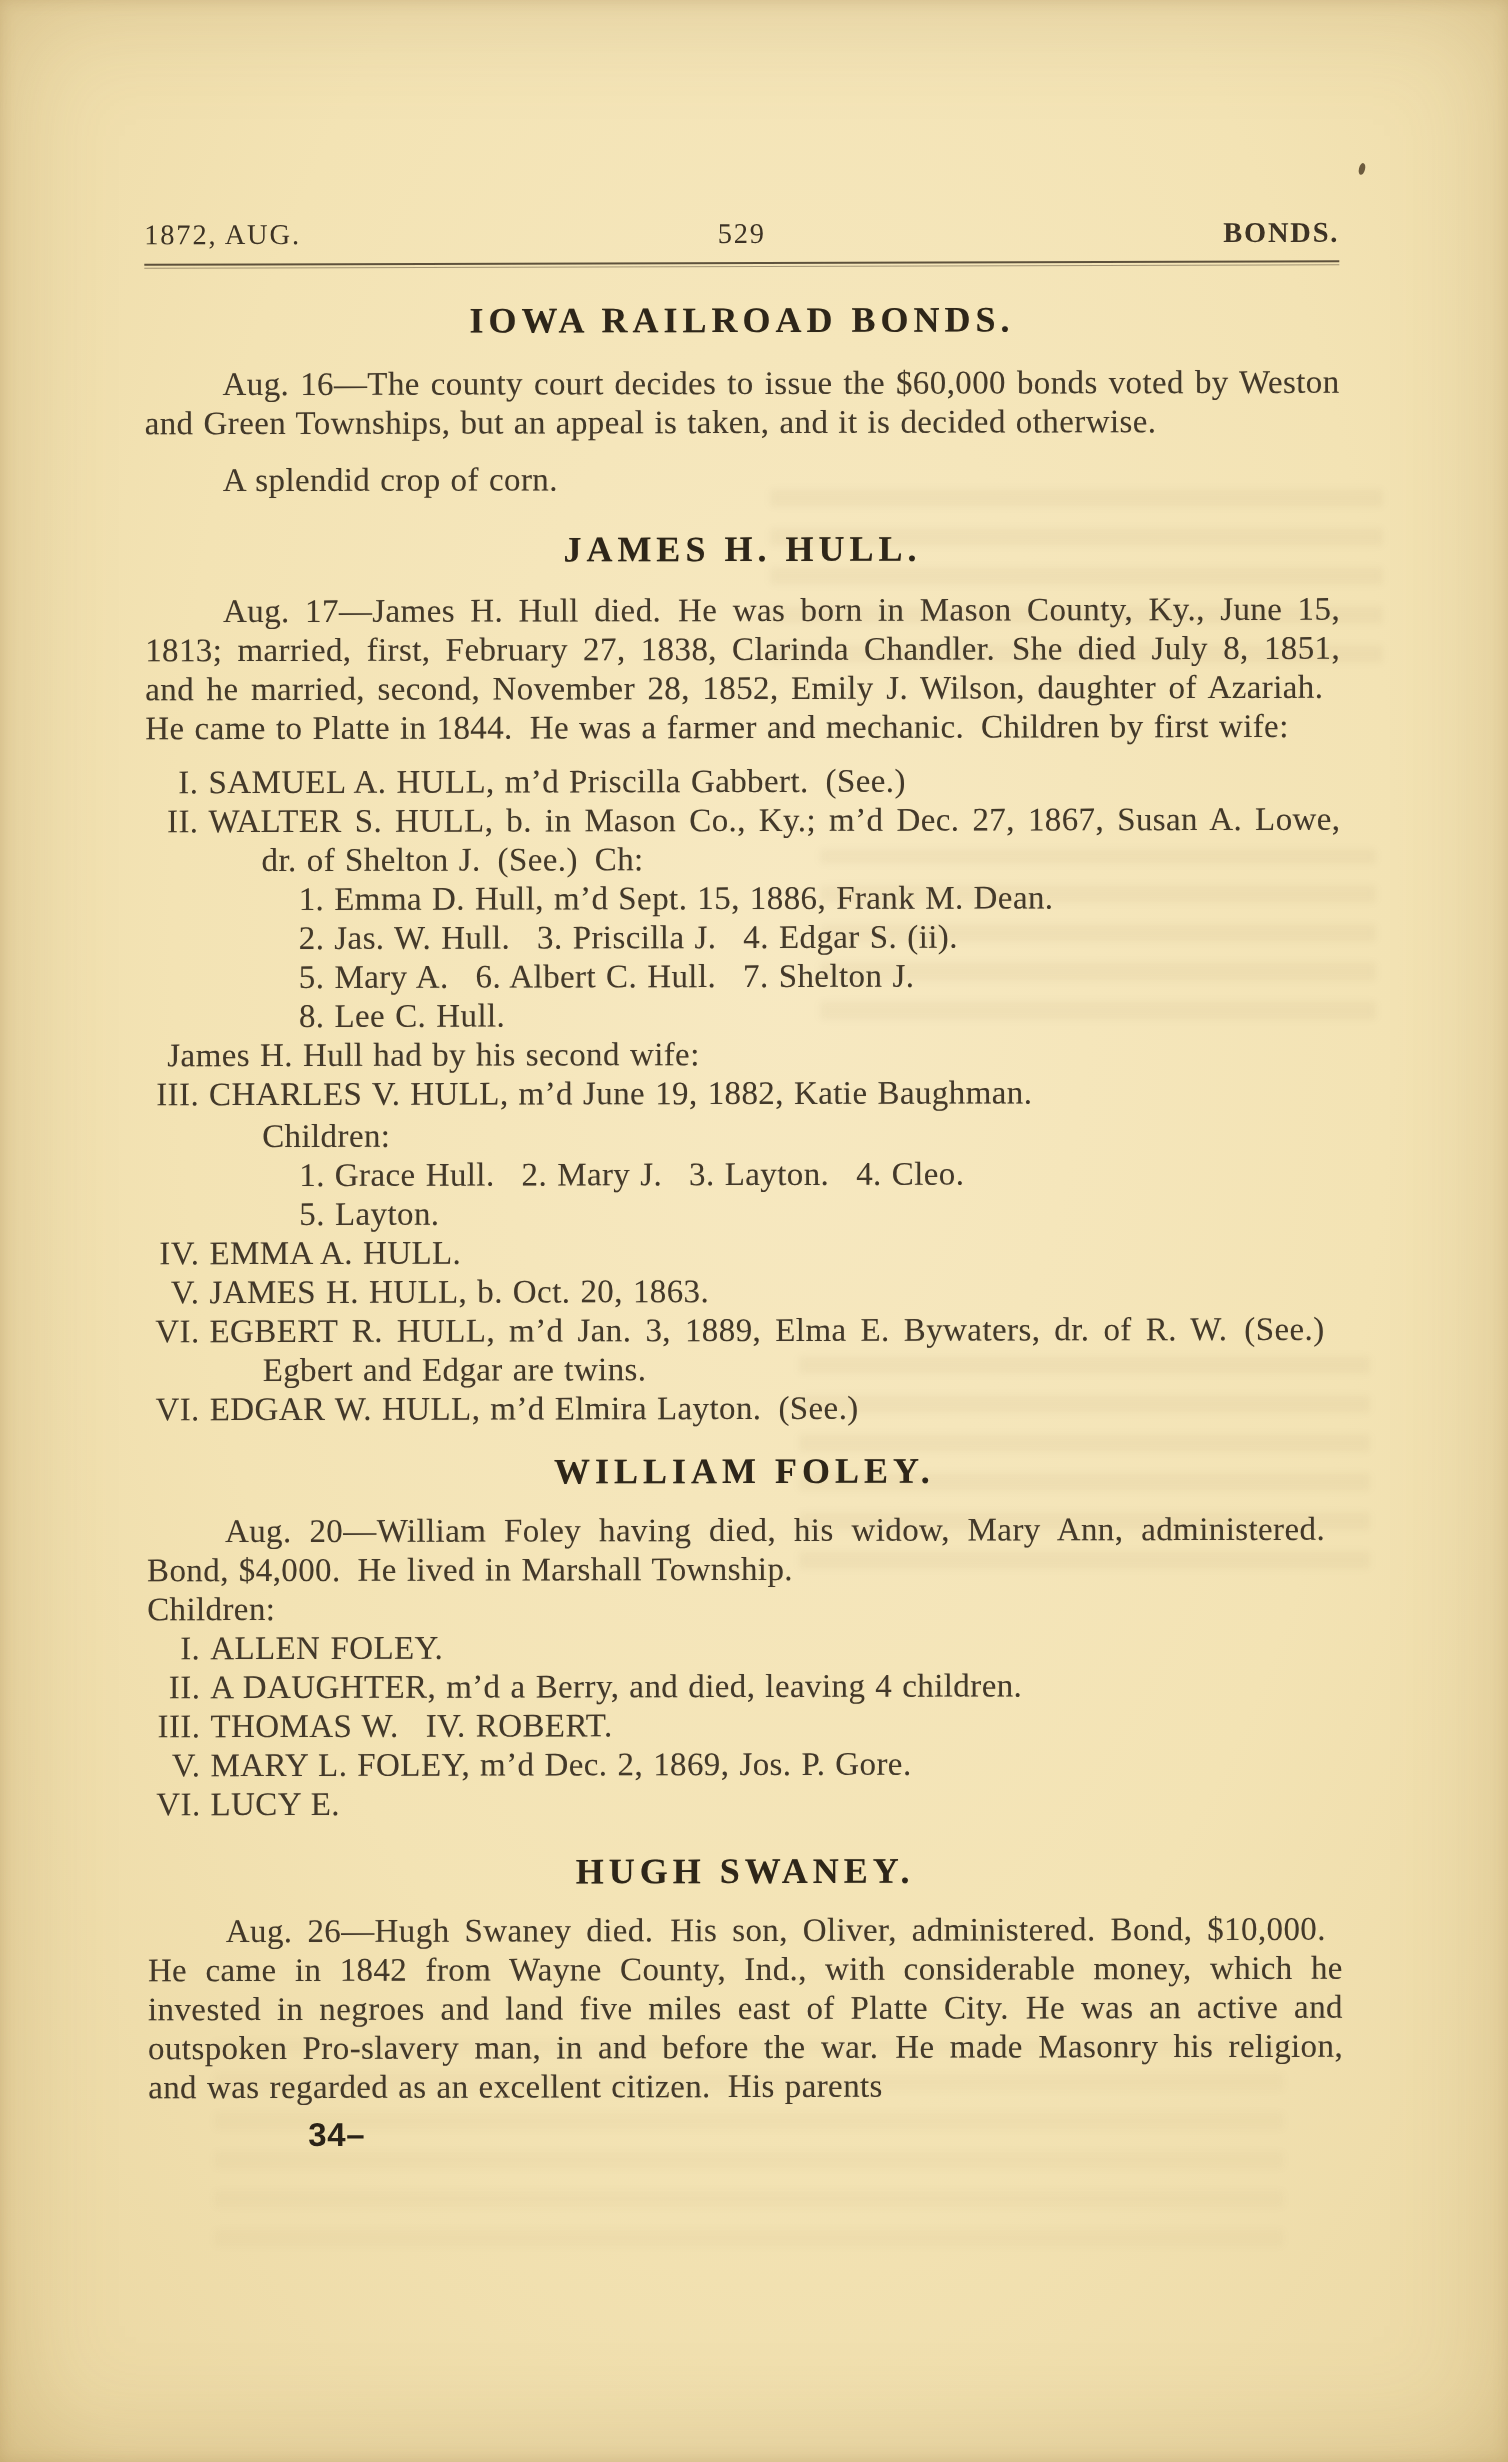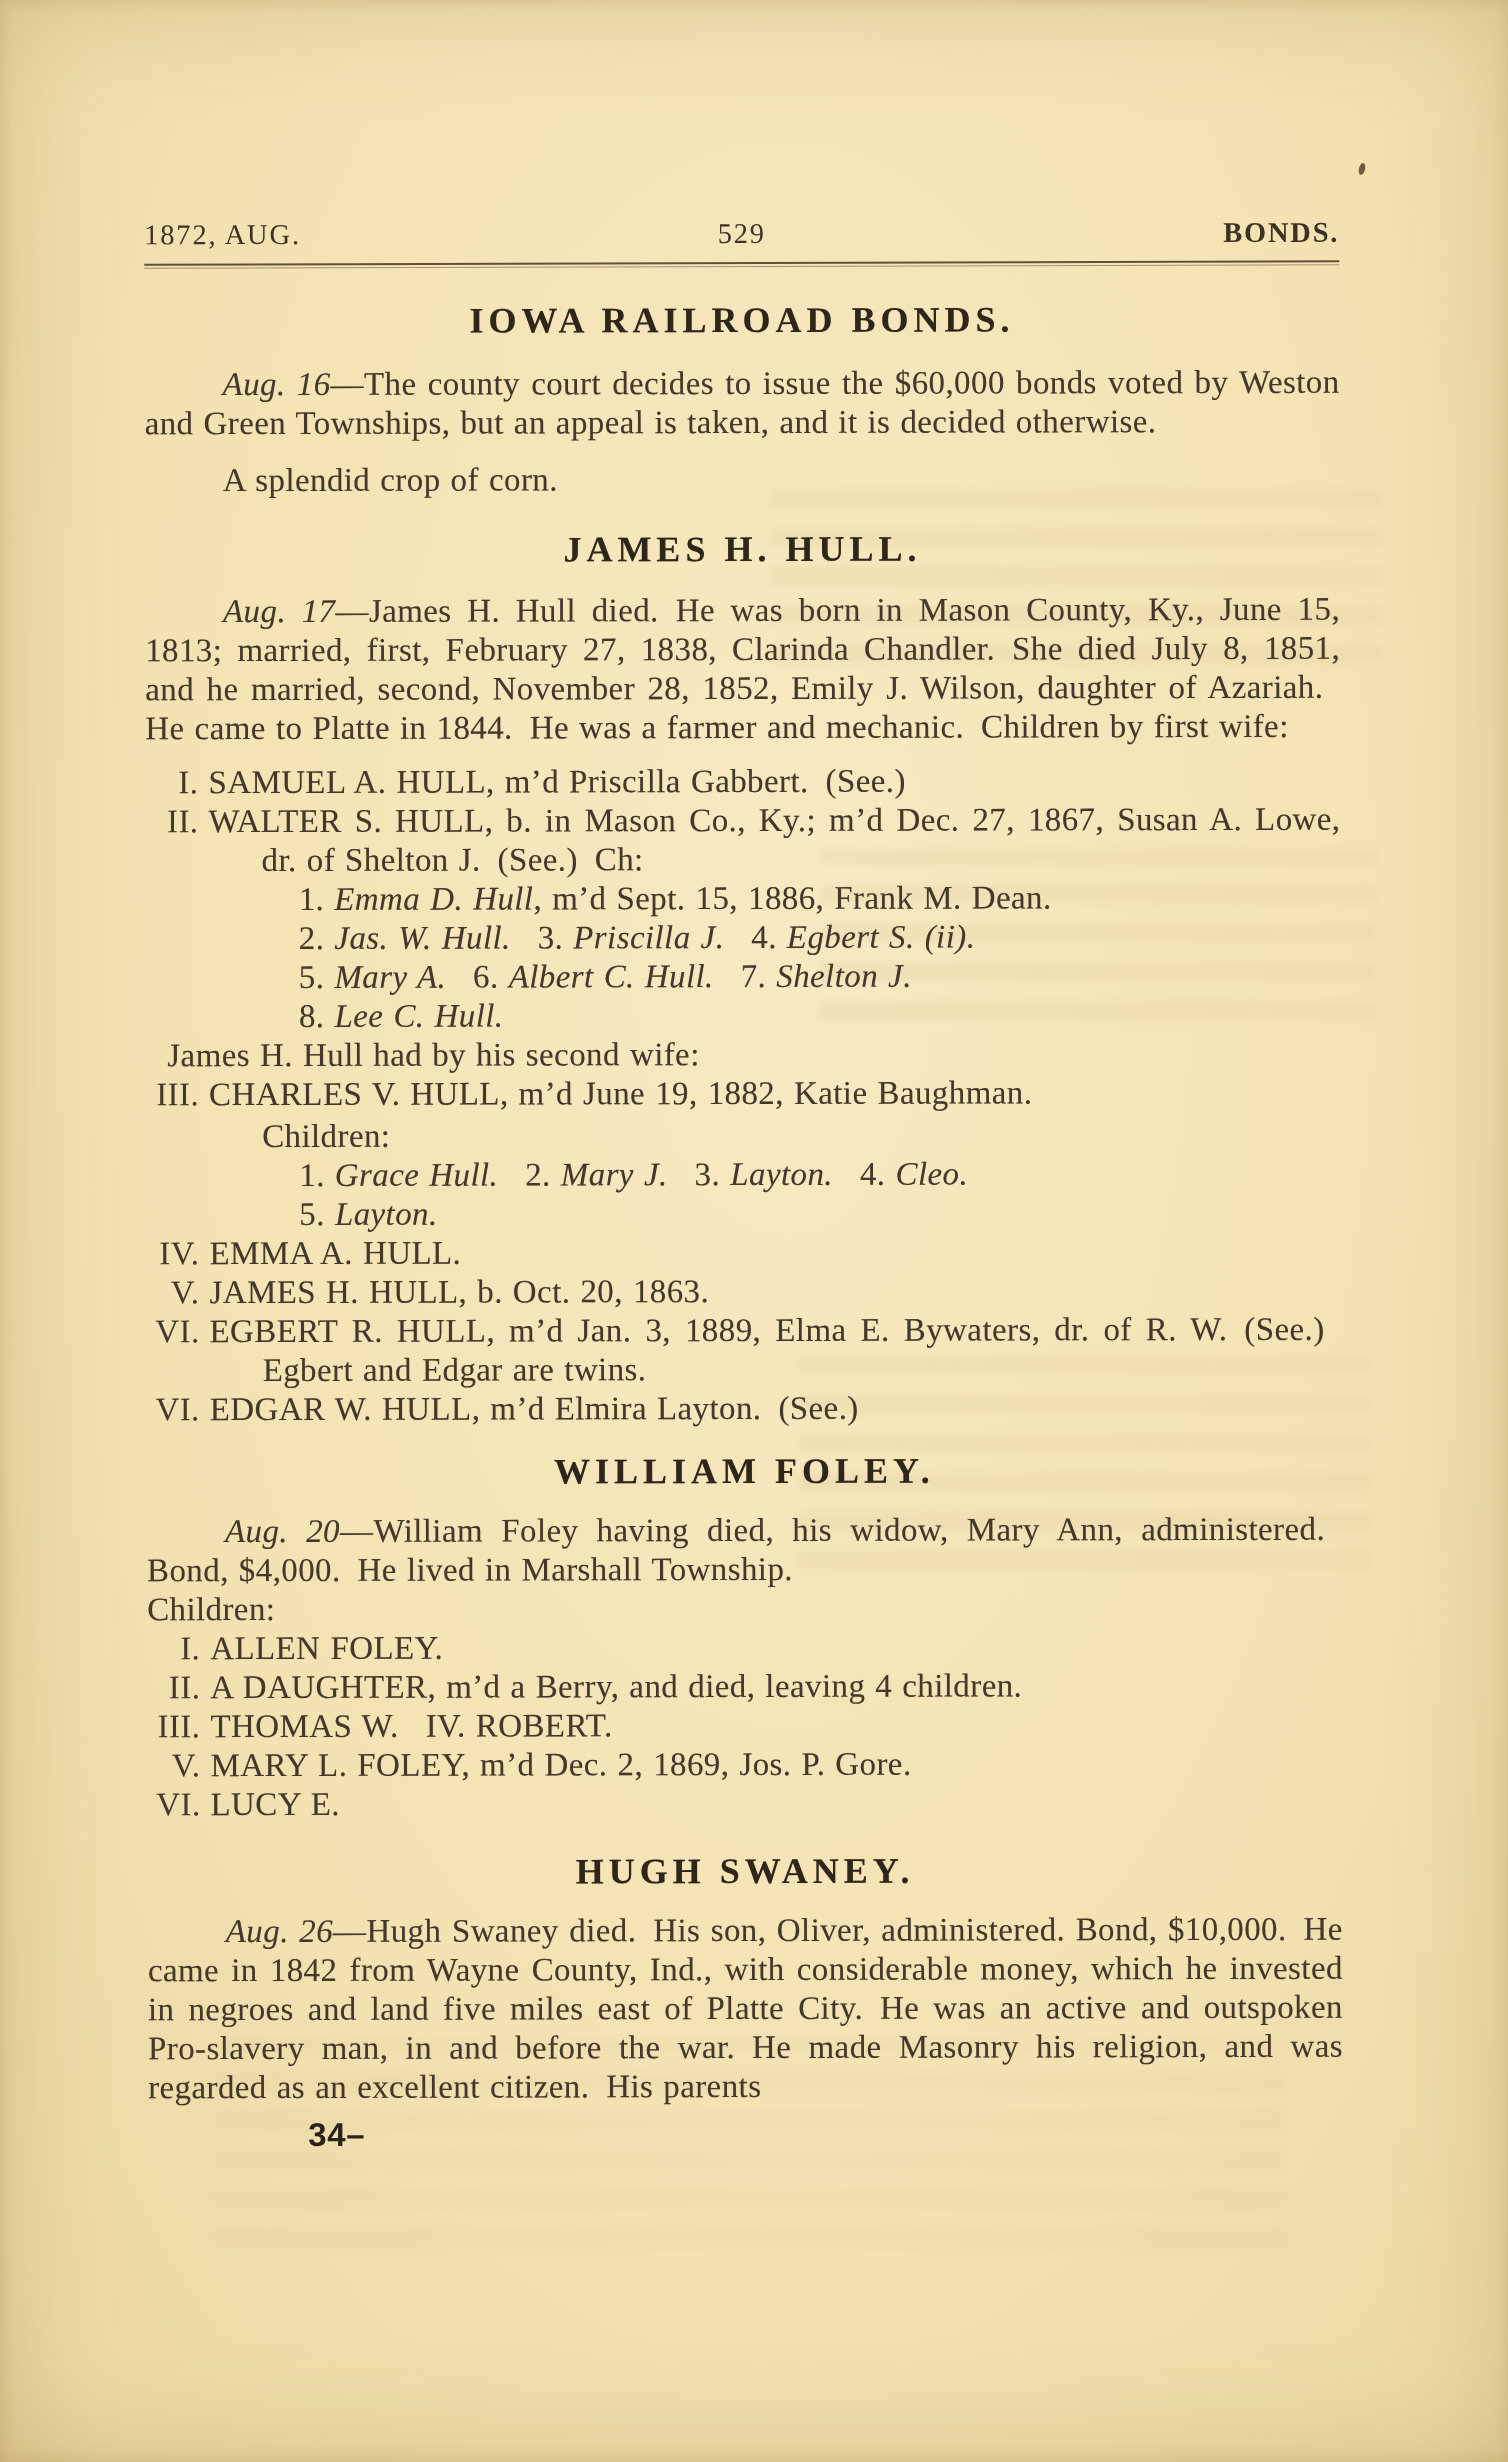--- a/index.html
+++ b/index.html
@@ -44,21 +44,21 @@
   }
   .body-text{font-size:33px;line-height:39px;letter-spacing:0.4px;word-spacing:1.4px;}
   p,.blk{margin:0;text-align:justify;}
   .para{text-indent:78px;}
   .para-flush{text-indent:21.4px;}
   .line-left{text-indent:0;}
   .cont{padding-left:116px;}
   .sub{padding-left:153px;text-align:left;}
   .item{padding-left:116px;text-indent:-116px;}
   .rn{display:inline-block;width:53px;text-align:right;text-indent:0;margin-right:10px;}
-  .it{font-style:italic;}
+  .it{}
   .run{text-shadow:0 0 0.7px rgba(60,48,30,.28);}
   .footer-mark{
     margin-top:8.6px;margin-left:160px;
     font-family:"Liberation Sans","DejaVu Sans",sans-serif;
     font-weight:700;font-size:33px;line-height:39px;
     color:#2b2318;letter-spacing:0.7px;
   }
   
   .smudge{
     position:absolute;z-index:1;
@@ -112,21 +112,21 @@
     </div>
 
     <div class="title gap-t2">JAMES H. HULL.</div>
     <div class="body-text">
       <p class="blk para gap-p3"><span class="run it">Aug. 17</span><span class="run">—James H. Hull died. He was born in Mason County, Ky., June 15, 1813; married, first, February 27, 1838, Clarinda Chandler. She died July 8, 1851, and he married, second, November 28, 1852, Emily J. Wilson, daughter of Azariah. He came to Platte in 1844. He was a farmer and mechanic. Children by first wife:</span></p>
 
       <div class="blk item gap-grp"><span class="rn">I.</span><span class="run">SAMUEL A. HULL, m’d Priscilla Gabbert. (See.)</span></div>
       <div class="blk item"><span class="rn">II.</span><span class="run">WALTER S. HULL, b. in Mason Co., Ky.; m’d Dec. 27, 1867, Susan A. Lowe, dr. of Shelton J. (See.) Ch:</span></div>
 
       <div class="blk sub"><span class="run">1. </span><span class="run it">Emma D. Hull</span><span class="run">, m’d Sept. 15, 1886, Frank M. Dean.</span></div>
-      <div class="blk sub"><span class="run">2. </span><span class="run it">Jas. W. Hull.</span><span class="run">  3. </span><span class="run it">Priscilla J.</span><span class="run">  4. </span><span class="run it">Egbert S. (ii).</span></div>
+      <div class="blk sub"><span class="run">2. </span><span class="run it">Jas. W. Hull.</span><span class="run">  3. </span><span class="run it">Priscilla J.</span><span class="run">  4. </span><span class="run it">Edgar S. (ii).</span></div>
       <div class="blk sub"><span class="run">5. </span><span class="run it">Mary A.</span><span class="run">  6. </span><span class="run it">Albert C. Hull.</span><span class="run">  7. </span><span class="run it">Shelton J.</span></div>
       <div class="blk sub"><span class="run">8. </span><span class="run it">Lee C. Hull.</span></div>
 
       <p class="blk para-flush"><span class="run">James H. Hull had by his second wife:</span></p>
 
       <div class="blk item"><span class="rn">III.</span><span class="run">CHARLES V. HULL, m’d June 19, 1882, Katie Baughman.</span></div>
       <div class="blk cont gap-ch"><span class="run">Children:</span></div>
 
       <div class="blk sub"><span class="run">1. </span><span class="run it">Grace Hull.</span><span class="run">  2. </span><span class="run it">Mary J.</span><span class="run">  3. </span><span class="run it">Layton.</span><span class="run">  4. </span><span class="run it">Cleo.</span></div>
       <div class="blk sub"><span class="run">5. </span><span class="run it">Layton.</span></div>

